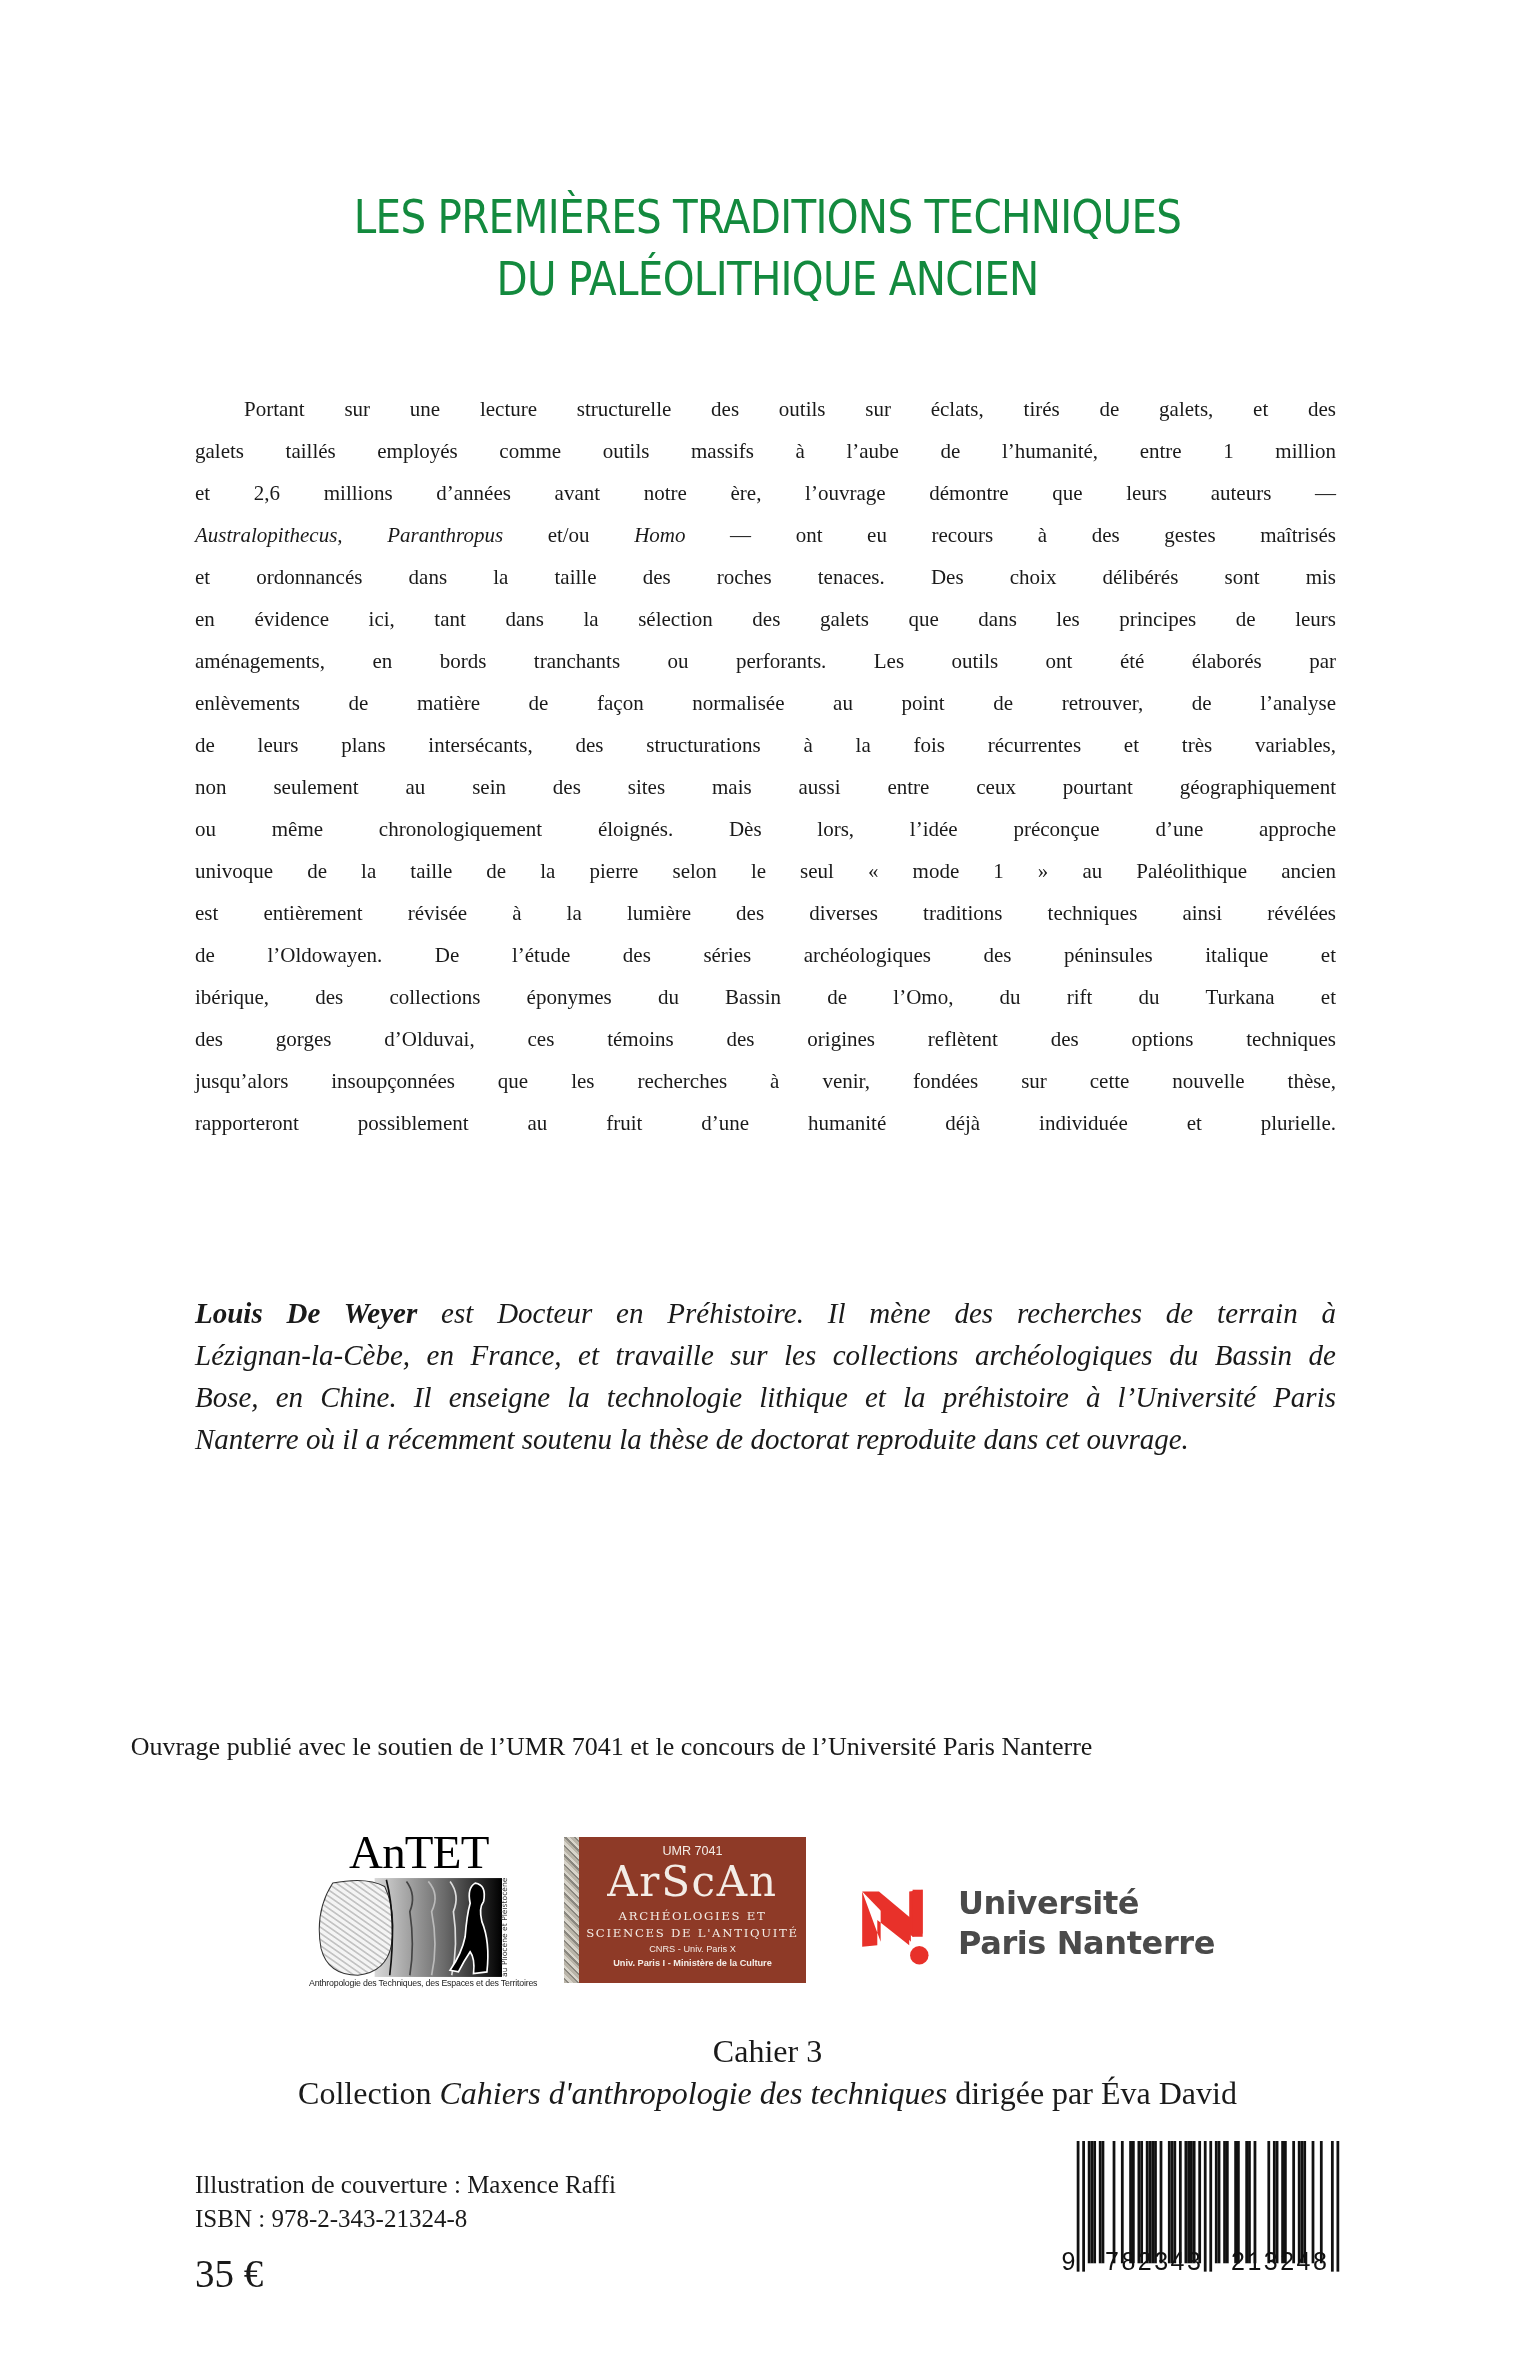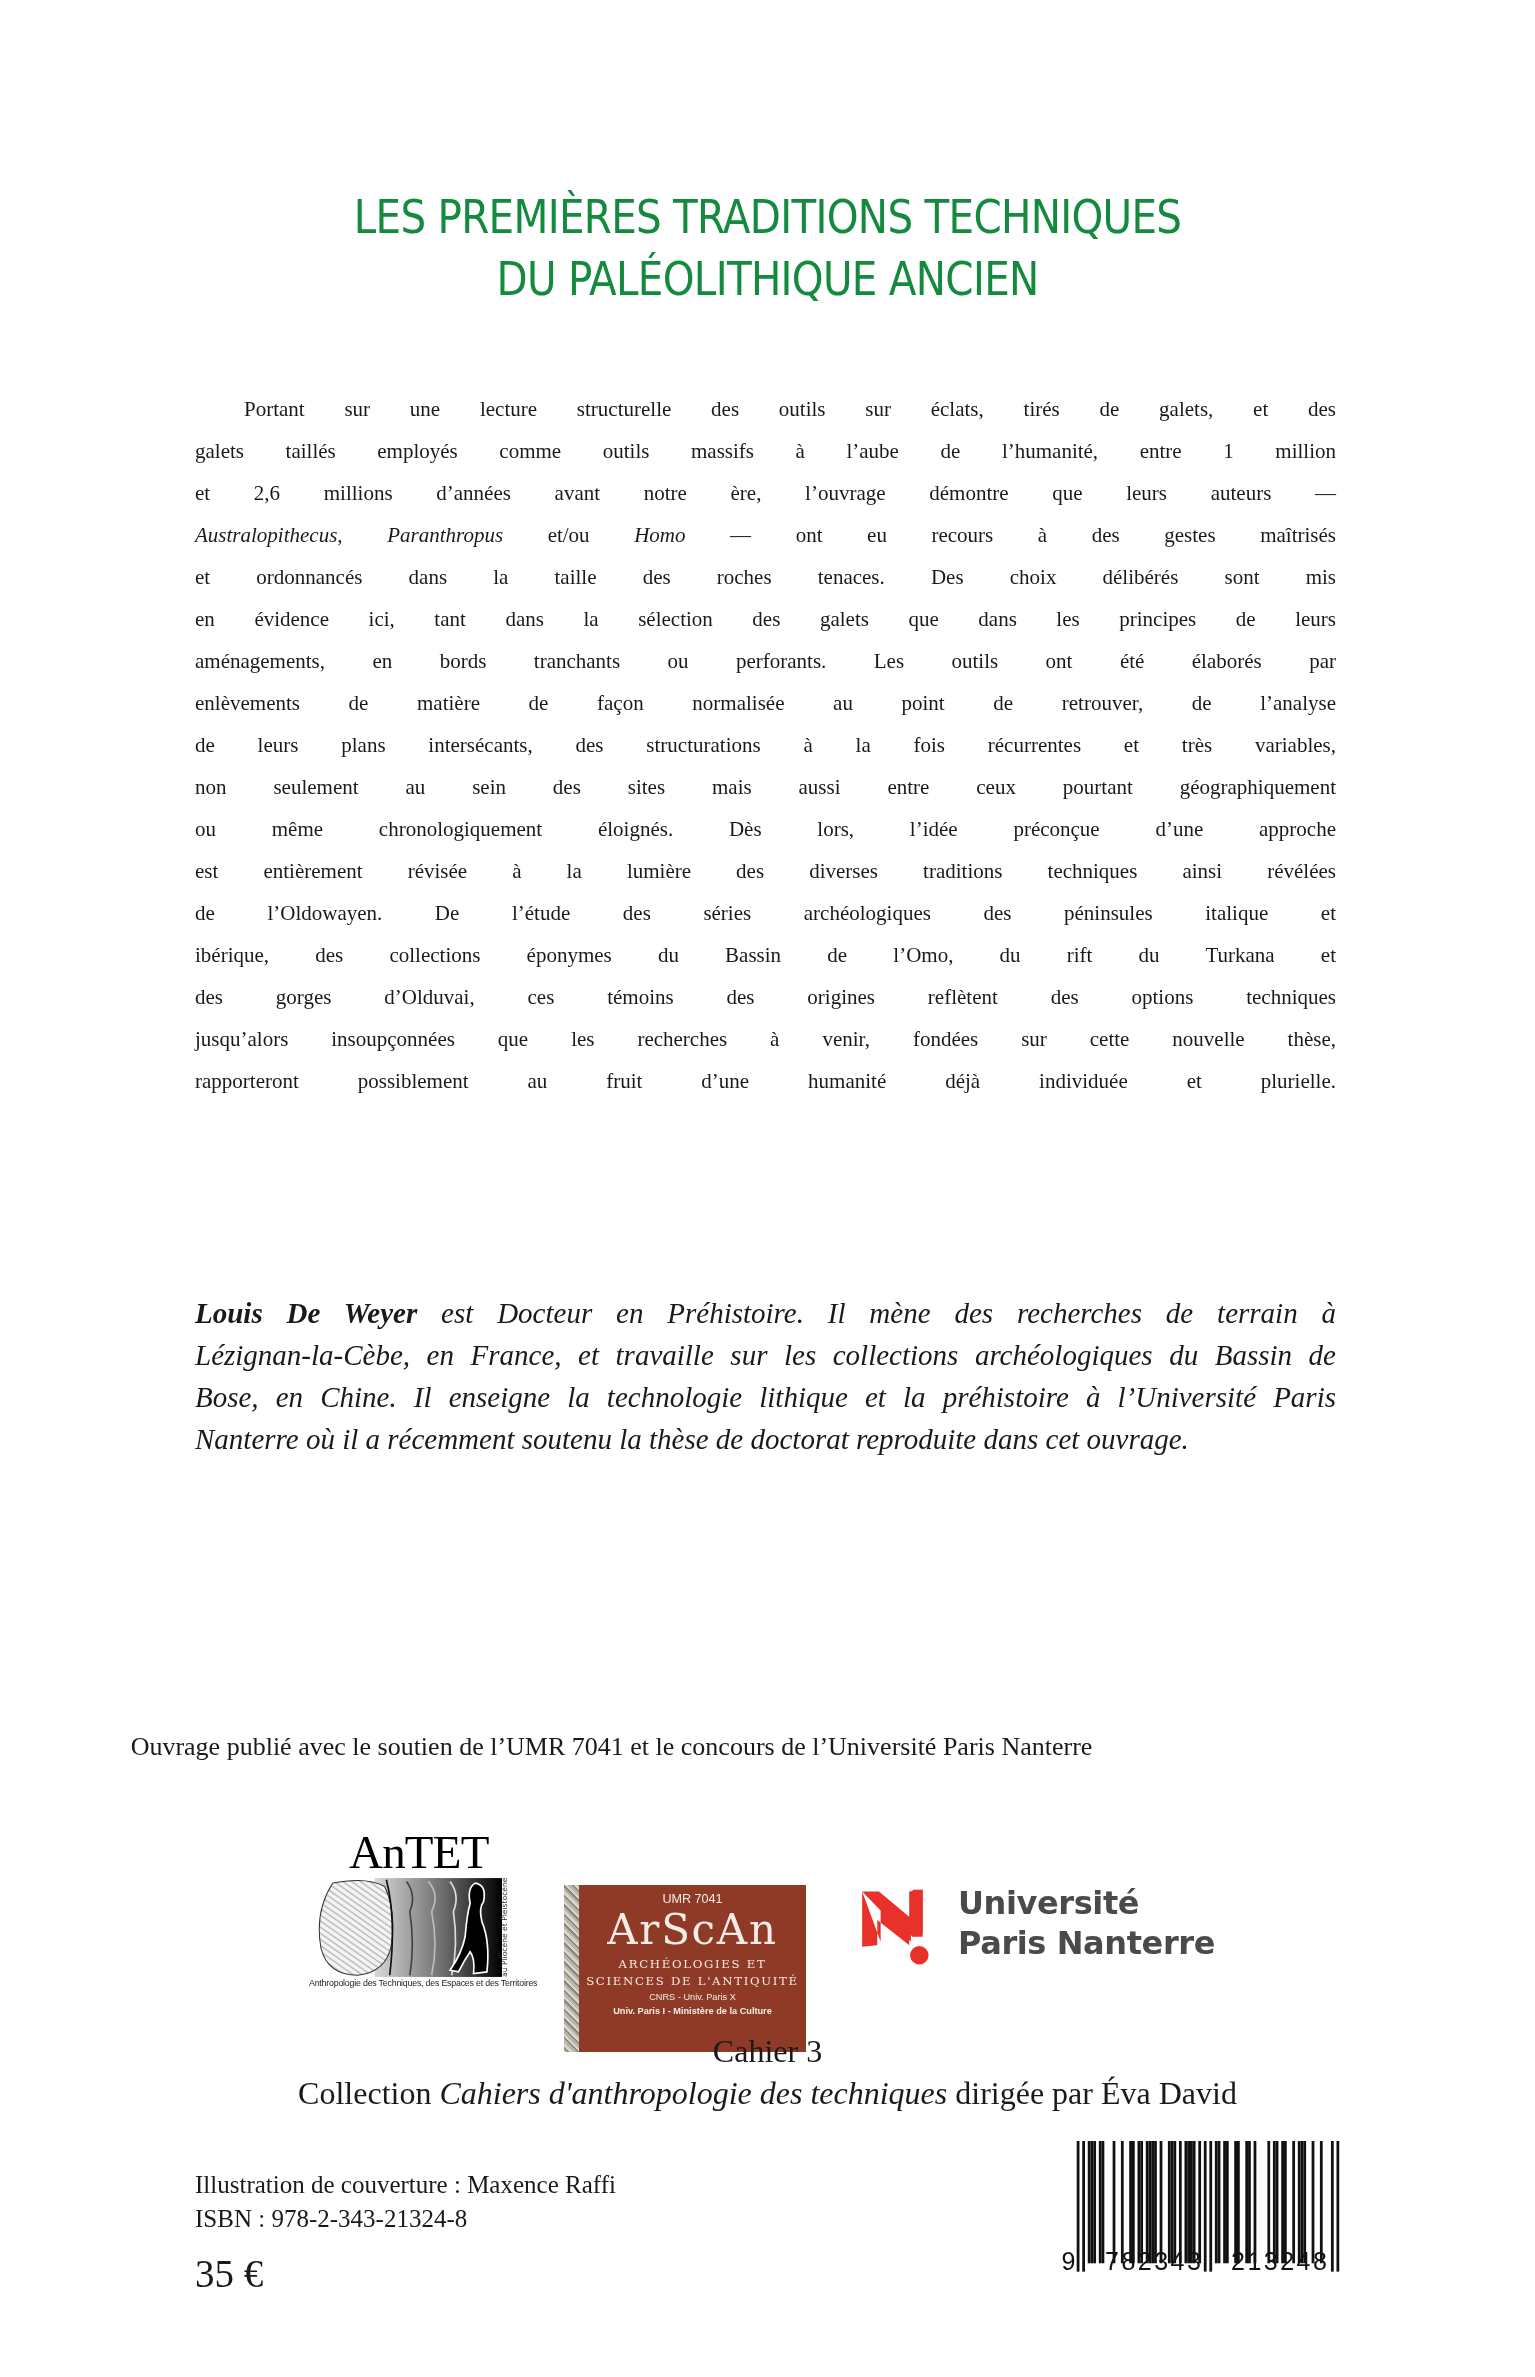--- a/index.html
+++ b/index.html
@@ -31,21 +31,21 @@
   .bio .line { display: block; text-align: justify; text-align-last: justify; white-space: nowrap; }
   .bio .line.lastline { text-align-last: left; }
   .bio b { font-style: italic; font-weight: bold; }
 
   .support {
     position: absolute; left: 0; top: 1730px; width: 1223px; text-align: center;
     font-family: "Liberation Serif", serif; font-size: 26px; line-height: 34px;
   }
 
   .logo-antet { position: absolute; left: 309px; top: 1829px; width: 220px; height: 164px; }
-  .logo-arscan { position: absolute; left: 564px; top: 1837px; width: 242px; height: 167px; margin-top: 48px; }
+  .logo-arscan { position: absolute; left: 564px; top: 1837px; width: 242px; height: 146px; }
   .logo-nanterre { position: absolute; left: 862px; top: 1864px; width: 386px; height: 84px; margin-top: 19px; }
 
   .antet-word { position: absolute; left: 40px; top: 0; font-family: Liberation Serif, serif; font-size: 47px; line-height: 47px; color: #000000; letter-spacing: -0.8px; }
   .antet-art { position: absolute; left: 6.7px; top: 49px; width: 186px; height: 99px; }
   .antet-vert { position: absolute; left: 191px; top: 148px; transform: rotate(-90deg); transform-origin: left top; font-family: "DejaVu Sans", sans-serif; font-size: 7.6px; color: #333; white-space: nowrap; }
   .antet-sub { position: absolute; left: 0; top: 149px; width: 220px; font-family: "Liberation Sans", sans-serif; font-size: 8.8px; color: #222; white-space: nowrap; letter-spacing: -0.2px; }
 
   .arscan-bg { position: absolute; inset: 0; background: #8e3a27; }
   .arscan-stone { position: absolute; left: 0; top: 0; width: 15px; height: 100%;
     background: repeating-linear-gradient(45deg, #b9b4a8 0 2.5px, #8a877f 2.5px 4.2px, #d8d4ca 4.2px 6.7px); }
@@ -93,20 +93,21 @@
   <span class="line">galets taillés employés comme outils massifs à l’aube de l’humanité, entre 1 million</span>
   <span class="line">et 2,6 millions d’années avant notre ère, l’ouvrage démontre que leurs auteurs —</span>
   <span class="line"><i>Australopithecus,</i> <i>Paranthropus</i><span> et/ou </span><i>Homo</i><span> — ont eu recours à des gestes maîtrisés</span></span>
   <span class="line">et ordonnancés dans la taille des roches tenaces. Des choix délibérés sont mis</span>
   <span class="line">en évidence ici, tant dans la sélection des galets que dans les principes de leurs</span>
   <span class="line">aménagements, en bords tranchants ou perforants. Les outils ont été élaborés par</span>
   <span class="line">enlèvements de matière de façon normalisée au point de retrouver, de l’analyse</span>
   <span class="line">de leurs plans intersécants, des structurations à la fois récurrentes et très variables,</span>
   <span class="line">non seulement au sein des sites mais aussi entre ceux pourtant géographiquement</span>
   <span class="line">ou même chronologiquement éloignés. Dès lors, l’idée préconçue d’une approche</span>
+  <span class="line">univoque de la taille de la pierre selon le seul « mode 1 » au Paléolithique ancien</span>
   <span class="line">est entièrement révisée à la lumière des diverses traditions techniques ainsi révélées</span>
   <span class="line">de l’Oldowayen. De l’étude des séries archéologiques des péninsules italique et</span>
   <span class="line">ibérique, des collections éponymes du Bassin de l’Omo, du rift du Turkana et</span>
   <span class="line">des gorges d’Olduvai, ces témoins des origines reflètent des options techniques</span>
   <span class="line">jusqu’alors insoupçonnées que les recherches à venir, fondées sur cette nouvelle thèse,</span>
   <span class="line last">rapporteront possiblement au fruit d’une humanité déjà individuée et plurielle.</span>
 </div>
 
 <div class="bio">
   <span class="line"><b>Louis De Weyer</b><span> est Docteur en Préhistoire. Il mène des recherches de terrain à</span></span>

